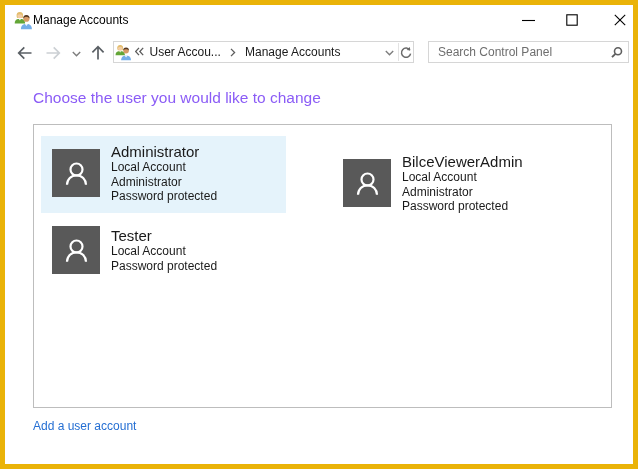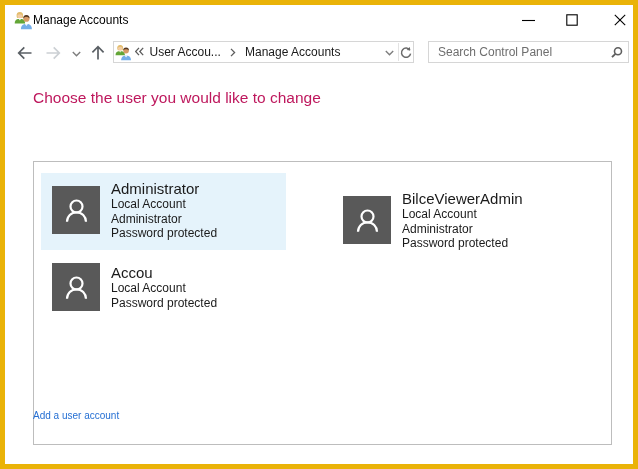--- a/index.html
+++ b/index.html
@@ -23,33 +23,33 @@
   .bc-sep{position:absolute;left:116px;top:6px;}
   .bc-drop{position:absolute;left:271px;top:7.5px;}
   .bc-divider{position:absolute;left:283.5px;top:1px;width:1px;height:18px;background:#e3e3e3;}
   .bc-refresh{position:absolute;left:285px;top:3.5px;}
   .searchbox{position:absolute;left:423px;top:4px;width:201px;height:22px;border:1px solid #d6d6d6;background:#fff;}
   .searchbox input{position:absolute;left:9px;top:0;width:165px;height:20px;border:none;outline:none;
     font-family:"Liberation Sans",sans-serif;font-size:12px;color:#4d7c0f;background:transparent;padding:0;}
   .searchbox input::placeholder{color:#6e6e6e;opacity:1;}
   .search-glyph{position:absolute;left:180.5px;top:3px;}
   
-  .heading{position:absolute;left:28px;top:84.5px;font-size:15.5px;line-height:16px;color:#be185d;white-space:nowrap;}
-  .userbox{position:absolute;left:28px;top:119px;width:579px;height:284px;border:1px solid #bdbdbd;background:#fff;margin-top:37px;}
+  .heading{position:absolute;left:28px;top:84.5px;font-size:15.5px;line-height:16px;color:#8b5cf6;white-space:nowrap;}
+  .userbox{position:absolute;left:28px;top:119px;width:579px;height:284px;border:1px solid #bdbdbd;background:#fff;}
   .tile{position:absolute;width:245px;height:77px;cursor:pointer;display:flex;align-items:center;}
   .tile.selected{background:#e5f3fb;}
   .tile-1{left:7px;top:11px;}
   .tile-2{left:298px;top:21px;}
   .tile-3{left:7px;top:88px;}
   .avatar{flex:0 0 48px;width:48px;height:48px;margin-left:11px;margin-top:-3px;}
   .tile-text{margin-left:11px;margin-top:-2px;}
   .tile-name{font-size:15px;line-height:17px;color:#1a1a1a;white-space:nowrap;}
   .tile-lines{font-size:12px;line-height:14.8px;color:#1a1a1a;}
   .tile-lines span{display:block;white-space:nowrap;}
-  .add-link{position:absolute;left:28px;top:404px;font-size:10px;line-height:14px;color:#256fd3;cursor:pointer;white-space:nowrap;}
+  .add-link{position:absolute;left:28px;top:414px;font-size:12px;line-height:14px;color:#256fd3;cursor:pointer;white-space:nowrap;}
 </style>
 </head>
 <body>
 
 <div class="window">
 
   <div class="titlebar">
     <svg class="app-icon" viewBox="0 0 20 20">
 
       <path d="M3.6 5.9 Q3.3 2.2 6.9 2.1 Q10.4 2.2 10.1 5.9 Q10.1 7.2 9.4 8 L4.4 8 Q3.6 7.2 3.6 5.9 Z" fill="#e2bc6a"></path>
@@ -171,21 +171,21 @@
         </div>
     </div>
 
     <div class="tile tile-3">
       <svg class="avatar" viewBox="0 0 48 48">
         <rect width="48" height="48" fill="#595959"></rect>
         <circle cx="24.5" cy="20.5" r="6" fill="none" stroke="#fff" stroke-width="2.2"></circle>
         <path d="M15 35.8 A9.5 9.5 0 0 1 34 35.8" fill="none" stroke="#fff" stroke-width="2.2"></path>
       </svg>
       <div class="tile-text">
-          <div class="tile-name">Accou</div>
+          <div class="tile-name">Tester</div>
           <div class="tile-lines">
         <span>Local Account</span>
         <span>Password protected</span>
       </div>
         </div>
     </div>
 
   </div>
 
   <div class="add-link">Add a user account</div>

